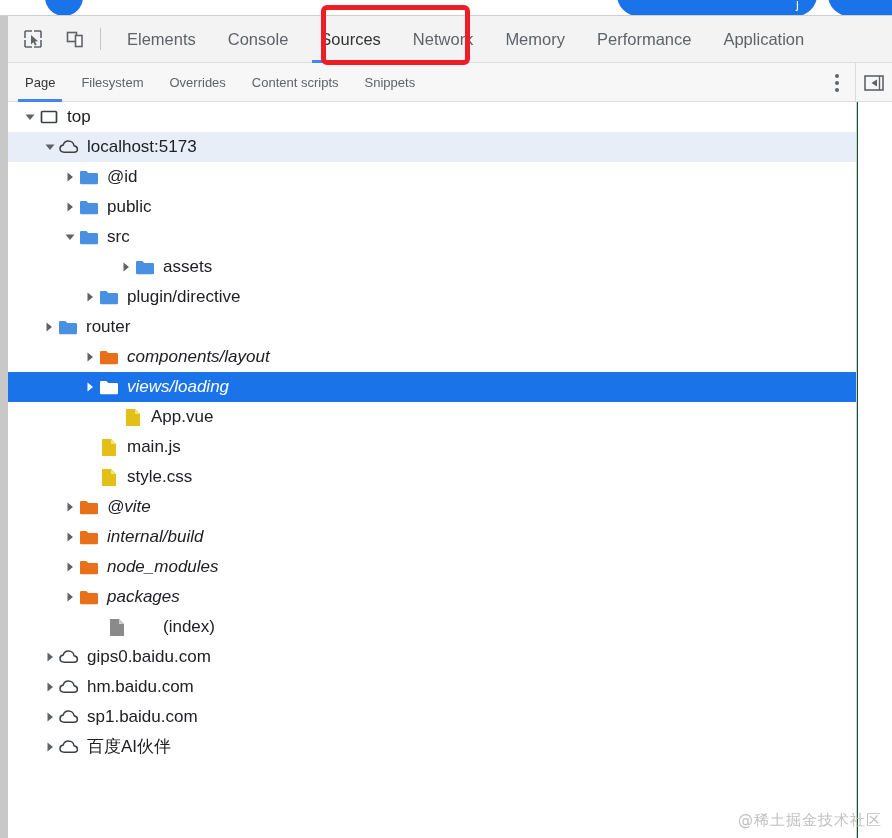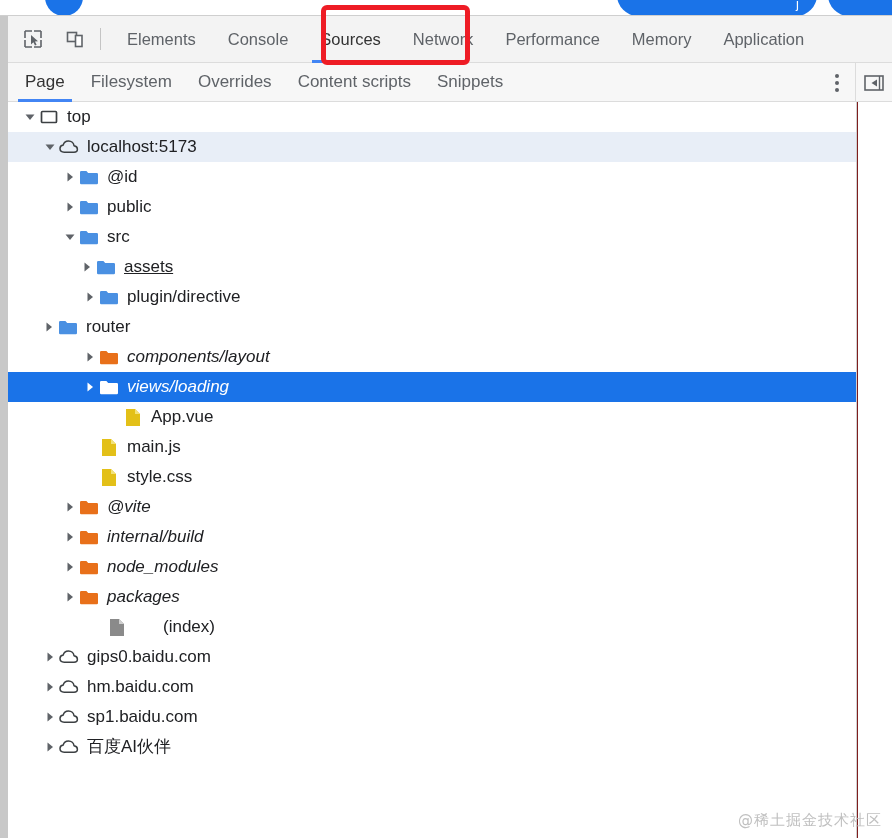--- a/index.html
+++ b/index.html
@@ -30,21 +30,21 @@
   .sliver-btn.b2 { left: 828px; width: 180px; }
   .sliver-btn.b1 .cap {
     position: absolute; right: 18px; bottom: 5px;
     color: #fff; font-size: 13px;
   }
 
   
   .devtools {
     position: absolute; left: 0; top: 15px;
     width: 892px; height: 823px;
-    background: #7f1d1d;
+    background: #14532d;
     border-top: 1px solid #cfcfcf;
   }
 
   
   .left-gutter {
     position: absolute; left: 0; top: 0; width: 8px; height: 823px;
     background: #c8c8c8;
   }
 
   
@@ -78,21 +78,21 @@
   
   .subtabs {
     position: absolute; left: 8px; top: 47px; right: 0; height: 39px;
     background: #f7f7f7;
     border-bottom: 1px solid #dcdcdc;
     display: flex; align-items: center;
   }
   .subtab {
     height: 39px; padding: 16px 13px;
     display: flex; align-items: center;
-    font-size: 17px; color: #5f6368; cursor: pointer;
+    font-size: 13px; color: #5f6368; cursor: pointer;
     position: relative; white-space: nowrap;
   }
   .subtab:first-child { margin-left: 4px; }
   .subtab.active { color: #333333; }
   .subtab.active::after {
     content: ""; position: absolute; left: 6px; right: 6px; bottom: 0;
     height: 3px; background: #4285f4;
   }
   .subtabs-right {
     position: absolute; right: 0; top: 0; height: 39px;
@@ -186,22 +186,22 @@
         <svg width="20" height="20" viewBox="0 0 20 20">
           <rect x="2.5" y="3.5" width="9" height="9" stroke="#5f6368" stroke-width="1.6" fill="none"></rect>
           <rect x="10.5" y="6.5" width="6.5" height="11" stroke="#5f6368" stroke-width="1.6" fill="#fff"></rect>
         </svg>
       </div>
       <div class="tb-sep"></div>
       <div class="tab">Elements</div>
       <div class="tab">Console</div>
       <div class="tab active">Sources</div>
       <div class="tab">Network</div>
+      <div class="tab">Memory</div>
       <div class="tab">Performance</div>
-      <div class="tab">Memory</div>
       <div class="tab">Application</div>
     </div>
 
     <div class="subtabs">
       <div class="subtab active">Page</div>
       <div class="subtab">Filesystem</div>
       <div class="subtab">Overrides</div>
       <div class="subtab">Content scripts</div>
       <div class="subtab">Snippets</div>
       <div class="subtabs-right">
@@ -280,21 +280,21 @@
               <path d="M1.5 3.5 L10.5 3.5 L6 9 Z" fill="#5f6368"></path>
             </svg>
           </span>
           <span class="ico">
             <svg width="20" height="17" viewBox="0 0 20 17">
               <path d="M1 3.2 A1.2 1.2 0 0 1 2.2 2 H7.4 L9.2 4.1 H17.8 A1.2 1.2 0 0 1 19 5.3 V14 A1.2 1.2 0 0 1 17.8 15.2 H2.2 A1.2 1.2 0 0 1 1 14 Z" fill="#4a90e2"></path>
             </svg>
           </span>
           <span class="lbl">src</span>
         </div>
-        <div class="row" style="padding-left: 71px; text-decoration: underline;">
+        <div class="row" style="padding-left: 110px;">
           <span class="twisty">
             <svg width="12" height="12" viewBox="0 0 12 12">
               <path d="M3.5 1.5 L3.5 10.5 L9 6 Z" fill="#5f6368"></path>
             </svg>
           </span>
           <span class="ico">
             <svg width="20" height="17" viewBox="0 0 20 17">
               <path d="M1 3.2 A1.2 1.2 0 0 1 2.2 2 H7.4 L9.2 4.1 H17.8 A1.2 1.2 0 0 1 19 5.3 V14 A1.2 1.2 0 0 1 17.8 15.2 H2.2 A1.2 1.2 0 0 1 1 14 Z" fill="#4a90e2"></path>
             </svg>
           </span>

